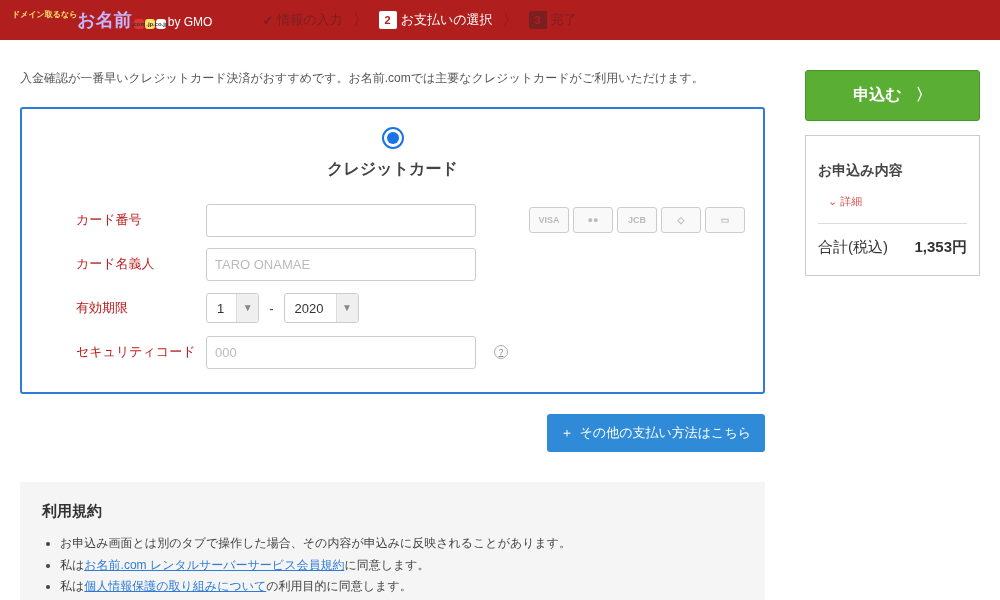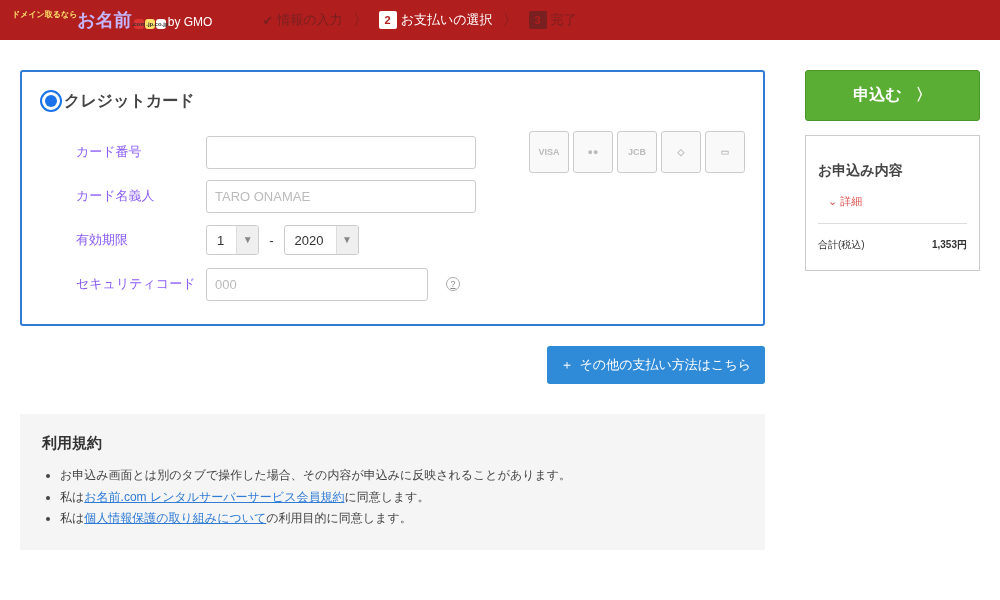--- a/index.html
+++ b/index.html
@@ -23,62 +23,62 @@
 .chev { color: #7a2020; font-size: 16px; }
 
 .container { display: flex; padding: 30px 20px; gap: 40px; }
 .main { flex: 1; }
 .side { width: 175px; }
 
 h1.page-title { font-size: 20px; font-weight: bold; margin-bottom: 12px; }
 .subtitle { font-size: 12px; color: #555; margin-bottom: 20px; }
 
 .card-box { border: 2px solid #2f7bd6; border-radius: 3px; padding: 18px; }
-.radio-row { display: flex; align-items: center; gap: 2px; margin-bottom: 18px; }
+.radio-row { display: flex; align-items: center; gap: 10px; margin-bottom: 18px; flex-direction: column; }
 .radio-outer { width: 22px; height: 22px; border: 2px solid #1a73e8; border-radius: 50%; display: flex; align-items: center; justify-content: center; }
 .radio-inner { width: 12px; height: 12px; background: #1a73e8; border-radius: 50%; }
 .method-name { font-size: 16px; font-weight: bold; color: #444; }
 
 .form-rows { margin-left: 36px; }
 .form-row { display: flex; align-items: center; min-height: 44px; }
-.form-label { width: 130px; font-size: 13px; color: #8b5cf6; }
+.form-label { width: 130px; font-size: 13px; color: #b91c1c; }
 .form-input { flex: 0 0 auto; }
 input[type=text] { border: 1px solid #ccc; border-radius: 3px; padding: 8px 8px; font-size: 13px; color: #333; }
 input[type=text]::placeholder { color: #bbb; }
 .input-card { width: 270px; }
 .input-name { width: 270px; }
-.input-cvc { width: 222px; }
+.input-cvc { width: 270px; }
 
 .select-like { display: inline-flex; align-items: center; border: 1px solid #ccc; border-radius: 3px; height: 30px; overflow: hidden; }
 .select-val { padding: 0 12px 0 10px; font-size: 13px; }
 .select-caret { width: 22px; background: #efefef; text-align: center; color: #888; font-size: 10px; line-height: 30px; border-left: 1px solid #ddd; }
 
 .card-icons { margin-left: auto; display: flex; gap: 4px; }
-.card-icon { width: 40px; height: 42px; border: 1px solid #ccc; border-radius: 3px; display: flex; align-items: center; justify-content: center; font-size: 9px; font-weight: bold; color: #bbb; background: #f9f9f9; }
+.card-icon { width: 40px; height: 26px; border: 1px solid #ccc; border-radius: 3px; display: flex; align-items: center; justify-content: center; font-size: 9px; font-weight: bold; color: #bbb; background: #f9f9f9; }
 
 .help-link { color: #888; text-decoration: underline; margin-left: 18px; font-size: 12px; display: flex; align-items: center; gap: 4px; }
 .help-q { display: inline-block; width: 14px; height: 14px; border: 1px solid #aaa; border-radius: 50%; font-size: 9px; text-align: center; line-height: 12px; text-decoration: none; }
 
 .other-pay-row { text-align: right; margin-top: 20px; }
 .other-pay { display: inline-flex; align-items: center; background: #2f8ad8; color: #fff; border-radius: 3px; padding: 10px 14px; font-size: 13px; gap: 6px; cursor: pointer; }
 
 .terms { background: #f5f5f5; padding: 20px 22px; margin-top: 30px; }
 .terms h2 { font-size: 15px; margin-bottom: 12px; }
 .terms ul { list-style: disc; margin-left: 18px; }
 .terms li { font-size: 12px; color: #444; line-height: 1.8; }
 .terms a { color: #2f7bd6; text-decoration: underline; }
 
 .apply-btn { background: #5aae34; color: #fff; text-align: right; padding: 14px 0; font-size: 16px; font-weight: bold; border-radius: 3px; border: 1px solid #4a9628; cursor: pointer; display: flex; align-items: center; justify-content: center; gap: 14px; }
 .side-box { border: 1px solid #ccc; margin-top: 14px; padding: 26px 12px 18px; }
 .side-title { font-size: 14px; font-weight: bold; color: #444; margin-bottom: 14px; }
 .side-item-row { display: flex; align-items: center; border-left: 3px solid #ccc; padding-left: 8px; margin-bottom: 6px; }
 .side-item { font-size: 13px; color: #444; }
 .side-detail { color: #d9534f; font-size: 11px; margin-left: 10px; cursor: pointer; display: flex; align-items: center; gap: 3px; }
 .side-divider { border-top: 1px solid #ddd; margin: 14px 0; }
-.side-total-row { display: flex; justify-content: space-between; font-size: 10px; }
+.side-total-row { display: flex; justify-content: space-between; font-size: 15px; }
 .side-total-val { font-weight: bold; }
 </style>
 </head>
 <body>
 
 <div class="topbar">
   <div class="logo">
     <span class="logo-tag">ドメイン取るなら</span>
     <span class="logo-main">
       <span class="logo-brand">お名前</span>
@@ -103,20 +103,21 @@
     <span class="chev">〉</span>
     <div class="step">
       <span class="stepnum">3</span>
       <span>完了</span>
     </div>
   </div>
 </div>
 
 <div class="container">
   <div class="main">
+    <p class="subtitle">入金確認が一番早いクレジットカード決済がおすすめです。お名前.comでは主要なクレジットカードがご利用いただけます。</p>
 
     <div class="card-box">
       <div class="radio-row">
         <span class="radio-outer">
             <span class="radio-inner"></span>
           </span>
         <span class="method-name">クレジットカード</span>
       </div>
 
       <div class="form-rows">

